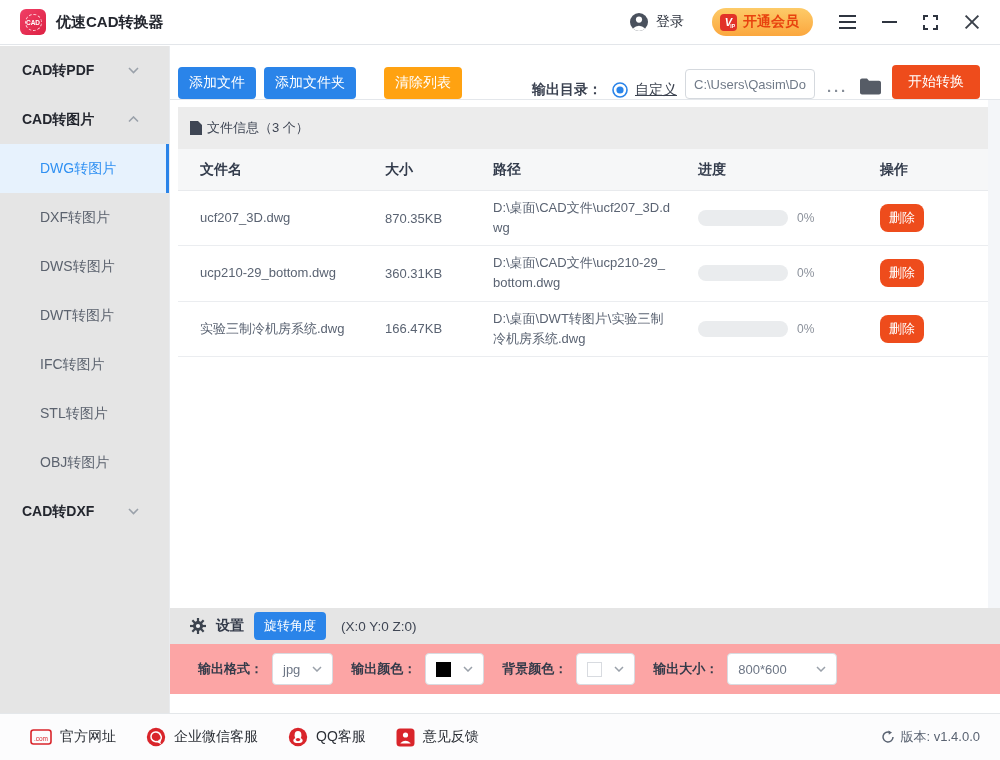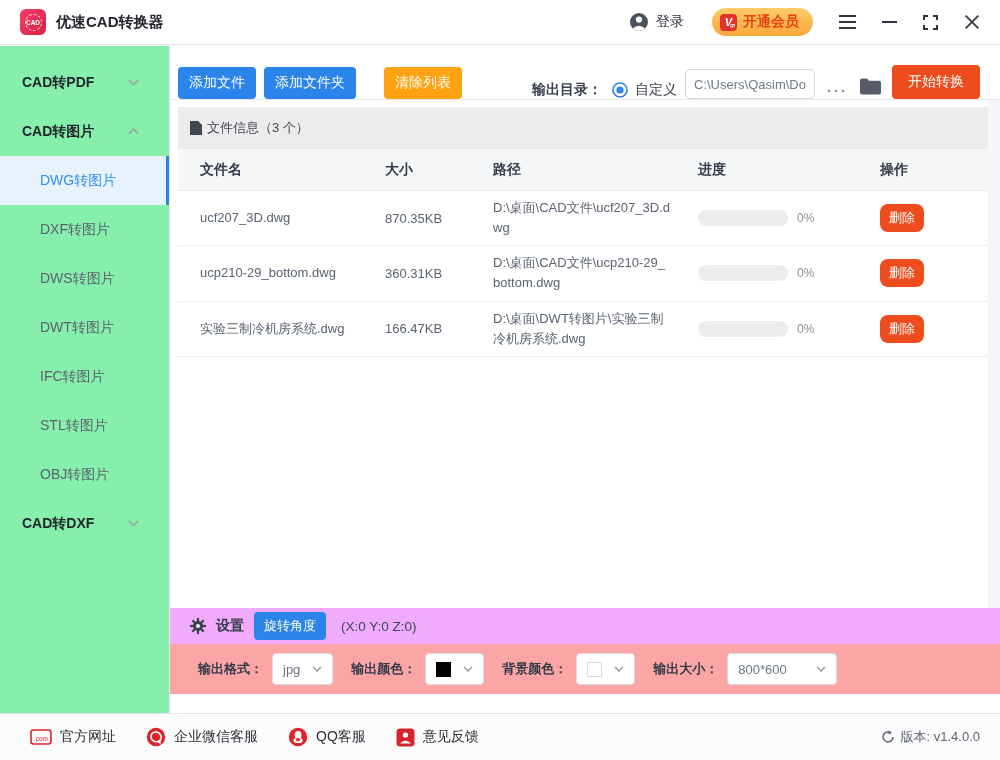--- a/index.html
+++ b/index.html
@@ -30,38 +30,38 @@
   .icon-btn { cursor:pointer; display:flex; align-items:center; justify-content:center; }
   .hamburger { display:flex; flex-direction:column; gap:4px; }
   .hamburger i { display:block; width:17px; height:2px; background:#2f3540; }
   .minimize i { display:block; width:15px; height:2px; background:#2f3540; }
   .close-x { position:relative; width:16px; height:16px; }
   .close-x::before,.close-x::after { content:""; position:absolute; left:-1px; top:7px; width:18px; height:2px; background:#3a404a; }
   .close-x::before { transform:rotate(45deg); } .close-x::after { transform:rotate(-45deg); }
 
   
   .layout { position:absolute; top:46px; bottom:47px; left:0; right:0; display:flex; }
-  .sidebar { width:170px; flex-shrink:0; border-right:1px solid #e9ebee; background:#86efac; padding-top:12px; }
+  .sidebar { width:170px; flex-shrink:0; border-right:1px solid #e9ebee; background:#e5e5e5; padding-top:0; }
   .side-group { height:49px; display:flex; align-items:center; justify-content:space-between;
                 padding:0 30px 0 22px; font-weight:bold; font-size:14px; color:#23262e; cursor:pointer; }
   .side-item { height:49px; display:flex; align-items:center; padding-left:40px; font-size:14px; color:#5b626e; cursor:pointer; }
   .side-item.active { background:#e7f2fd; color:#2f90f2; border-right:3px solid #2a84e9; }
 
   .main { flex:1; display:flex; flex-direction:column; min-width:0; }
   
   .toolbar { height:54px; flex-shrink:0; display:flex; align-items:flex-end; padding:0 20px 0 8px; border-bottom:1px solid #e4e7eb; }
   .btn { border:none; border-radius:4px; color:#fff; font-size:14px; padding:7px 11px; cursor:pointer;
          font-family:inherit; white-space:nowrap; }
   .btn-blue { background:#2a84e9; }
   .btn-orange { background:#ffa211; }
   .btn-red { background:#ee4c1c; }
   .ml8 { margin-left:8px; } .ml28 { margin-left:28px; }
   .outdir-label { margin-left:70px; font-size:14px; color:#3a4150; font-weight:600; }
   .radio-wrap { display:flex; align-items:center; gap:7px; margin-left:10px; cursor:pointer; }
-  .radio-label { font-size:14px; color:#3c4350; }
+  .radio-label { font-size:14px; color:#3c4350;text-decoration:underline; }
   .path-input { margin-left:8px; width:130px; height:30px; border:1px solid #d5d9de; border-radius:4px;
                 padding:0 8px; font-size:13px; color:#707a88; font-family:inherit; }
   .dots { margin-left:12px; color:#868d98; font-weight:bold; font-size:15px; letter-spacing:2px; cursor:pointer; }
   .folder-btn { margin-left:12px; cursor:pointer; }
   .start-btn { margin-left:auto; padding:8px 16px; }
 
   
   .content { flex:1; position:relative; overflow:hidden; background:#fff; }
   .gutter { position:absolute; top:0; right:0; bottom:0; width:12px; background:#f4f6f9; }
   .panel { margin:7px 12px 0 8px; }
@@ -75,21 +75,21 @@
   .cell-name { padding-right:20px; word-break:break-all; line-height:1.55; }
   .cell-path { padding-right:26px; word-break:break-all; line-height:1.55; }
   .progress-wrap { display:flex; align-items:center; gap:9px; }
   .pbar { width:90px; height:16px; background:#eaecee; border-radius:8px; overflow:hidden; }
   .pfill { height:100%; width:0%; background:#2a84e9; border-radius:8px; }
   .plabel { font-size:12px; color:#8b919b; }
   .del-btn { background:#ee4c1c; color:#fff; font-size:13px; border:none; border-radius:8px;
              padding:5px 9px; cursor:pointer; font-family:inherit; width:fit-content; }
 
   
-  .settings-bar { height:36px; flex-shrink:0; background:#f0abfc; display:flex; align-items:center;
+  .settings-bar { height:36px; flex-shrink:0; background:#e5e5e5; display:flex; align-items:center;
                   padding-left:20px; gap:10px; }
   .settings-label { font-size:14px; font-weight:600; color:#343b4a; }
   .rotate-btn { font-size:13px; padding:5px 10px; }
   .xyz { font-size:13.5px; color:#3f4654; margin-left:5px; }
   .output-bar { height:50px; flex-shrink:0; display:flex; align-items:center; padding-left:28px; background:#fca5a5; }
   .out-group { display:flex; align-items:center; gap:9px; margin-right:18px; }
   .out-label { font-size:13px; font-weight:bold; color:#343b4a; white-space:nowrap; }
   .select { height:32px; border:1px solid #d8dbe0; border-radius:4px; display:flex; align-items:center;
             padding:0 10px; gap:12px; color:#6d7685; font-size:13px; background:#fff; cursor:pointer; }
   .swatch { width:15px; height:15px; display:inline-block; }

